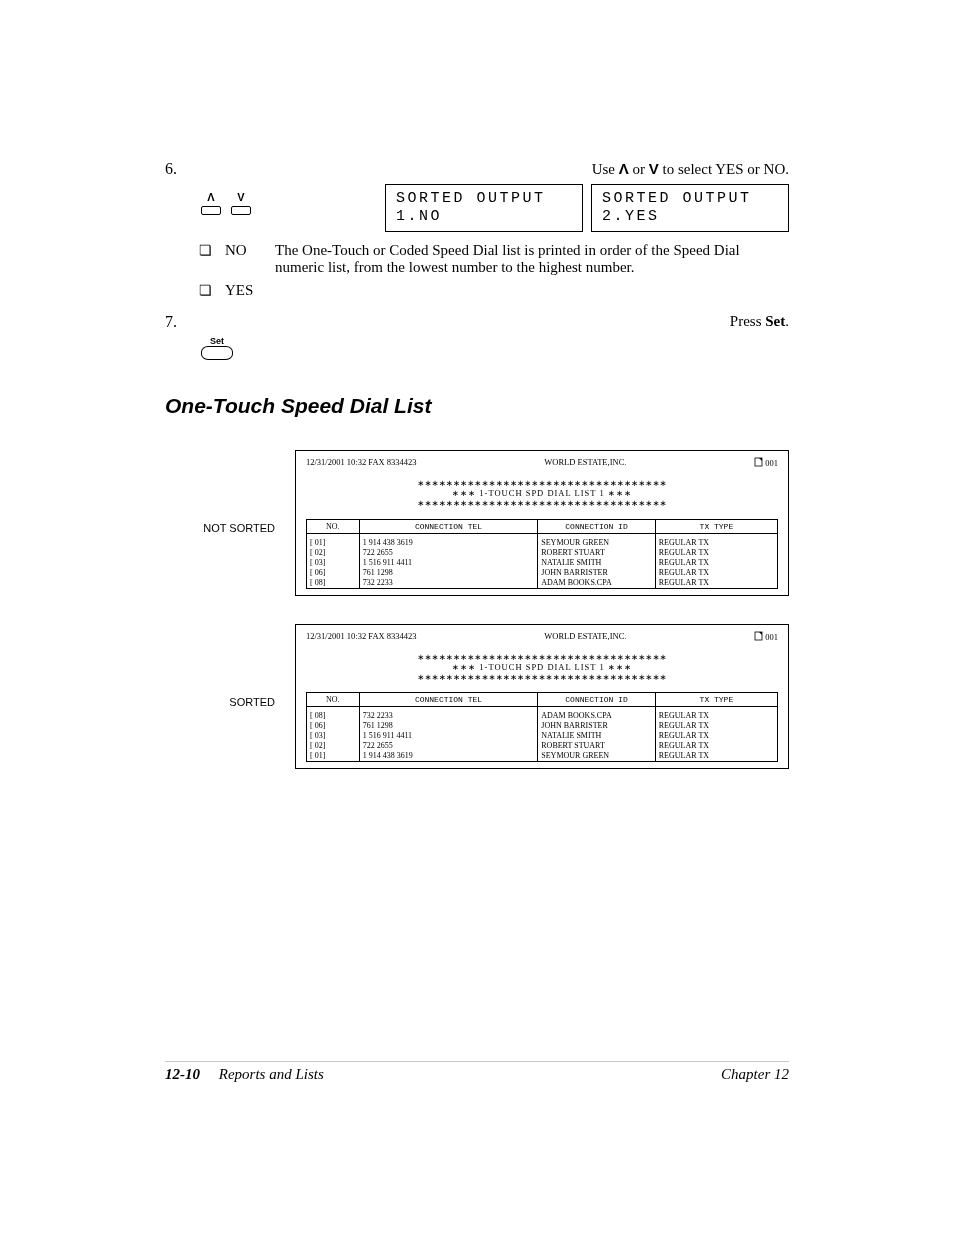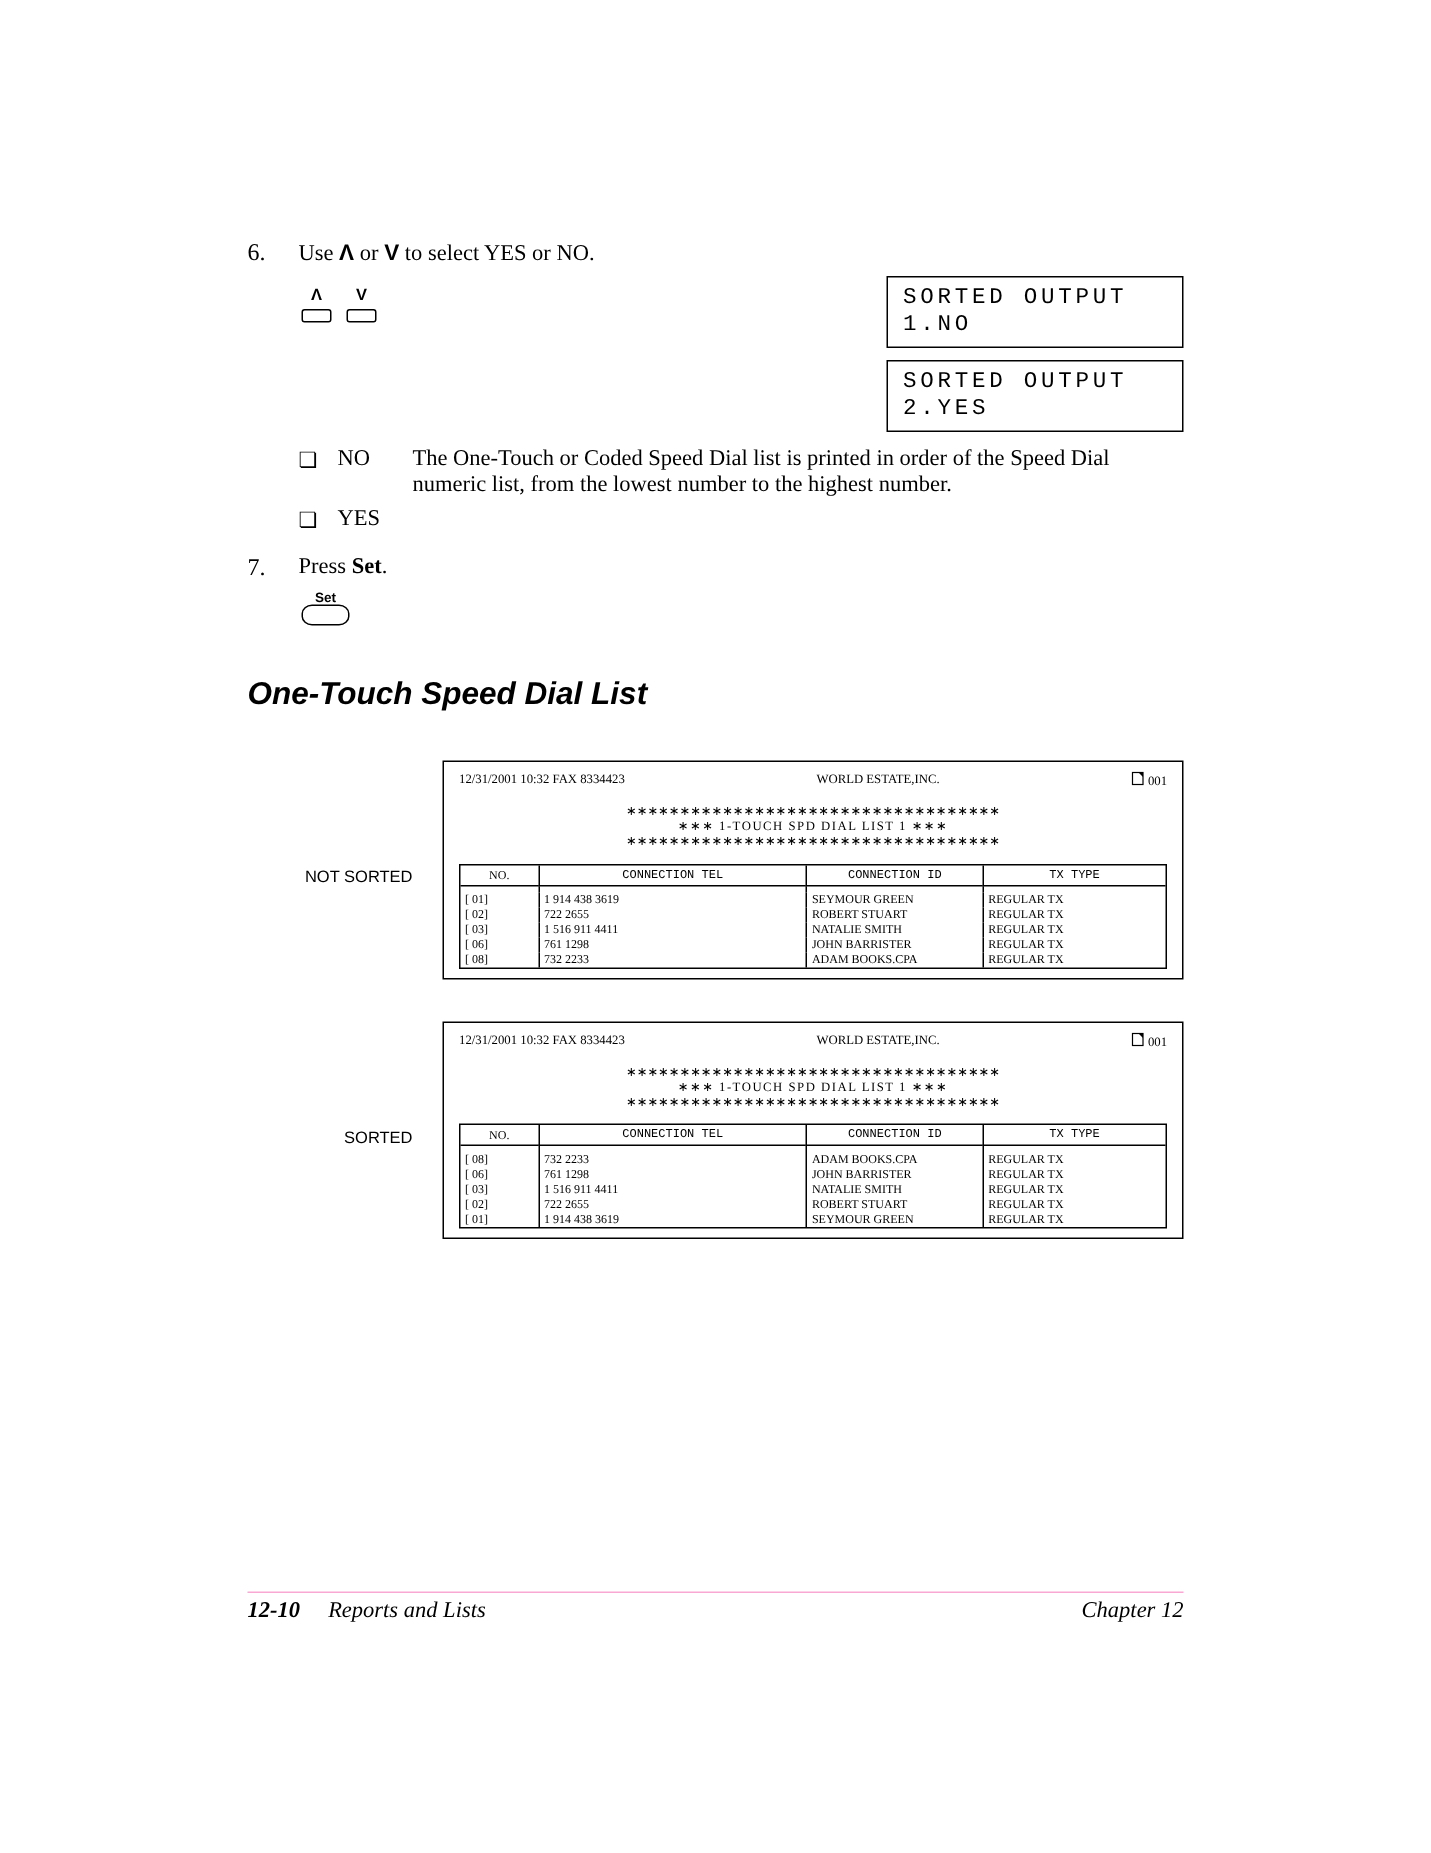--- a/index.html
+++ b/index.html
@@ -21,20 +21,21 @@
     display: flex;
     margin-bottom: 5px;
   }
   .step-num {
     width: 34px;
     flex-shrink: 0;
     font-size: 16px;
   }
   .step-body {
     flex: 1;
+    text-align: right;
   }
   .row-after {
     display: flex;
     justify-content: space-between;
     align-items: flex-start;
     margin-top: 6px;
   }
   .buttons-area {
     padding-left: 36px;
     padding-top: 4px;
@@ -53,21 +54,21 @@
     line-height: 8px;
   }
   .kbtn .cap {
     display: block;
     width: 18px;
     height: 7px;
     border: 1.2px solid #000;
     border-radius: 2px;
     margin: 1px auto 0;
   }
-  .lcd-stack { display: flex; flex-direction: column; gap: 8px; }
+  .lcd-stack { display: flex; flex-direction: row; gap: 8px; }
   .lcd {
     border: 1.5px solid #000;
     padding: 5px 10px;
     font-family: "Courier New", monospace;
     font-size: 15px;
     letter-spacing: 2.5px;
     line-height: 1.2;
     width: 176px;
   }
   .options-block {

